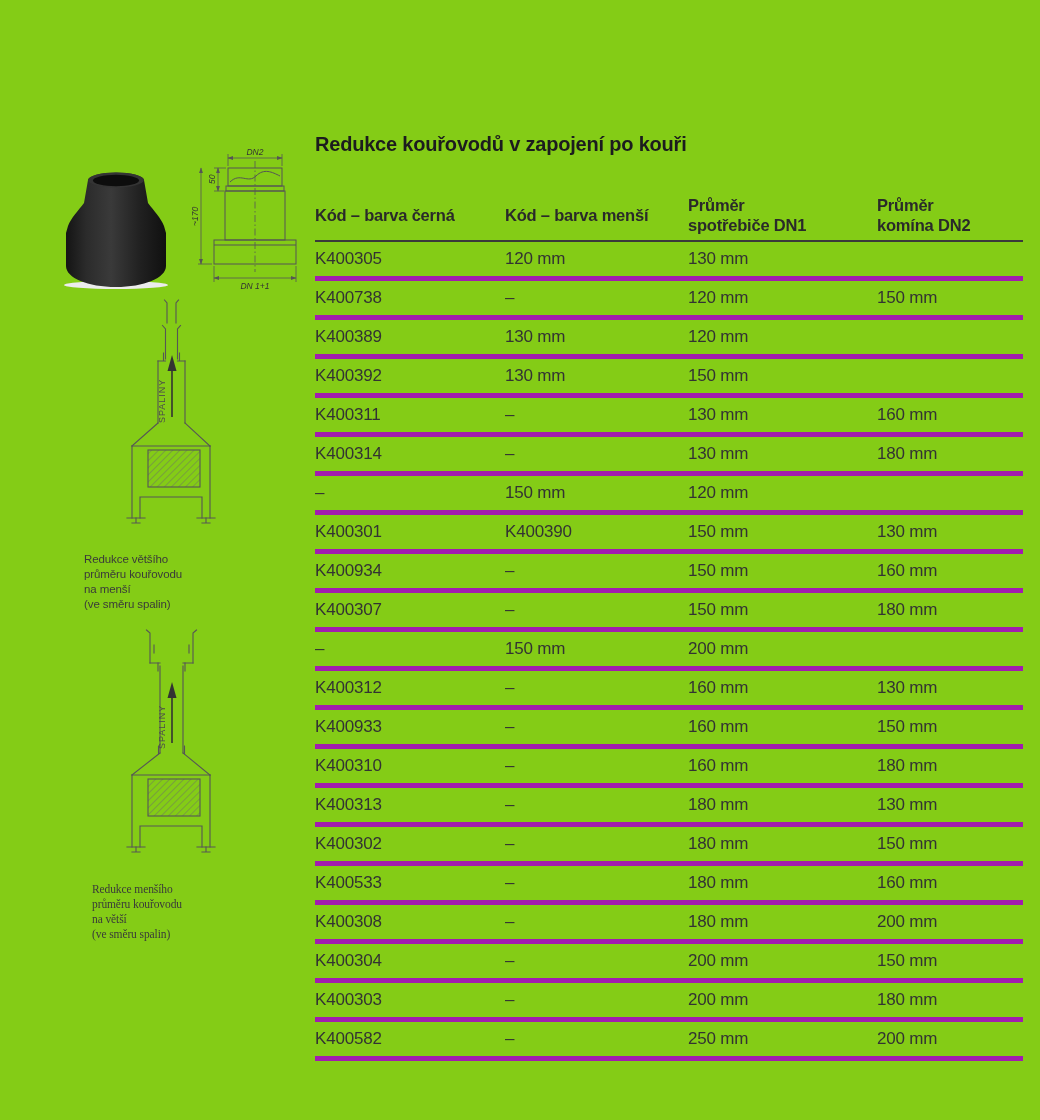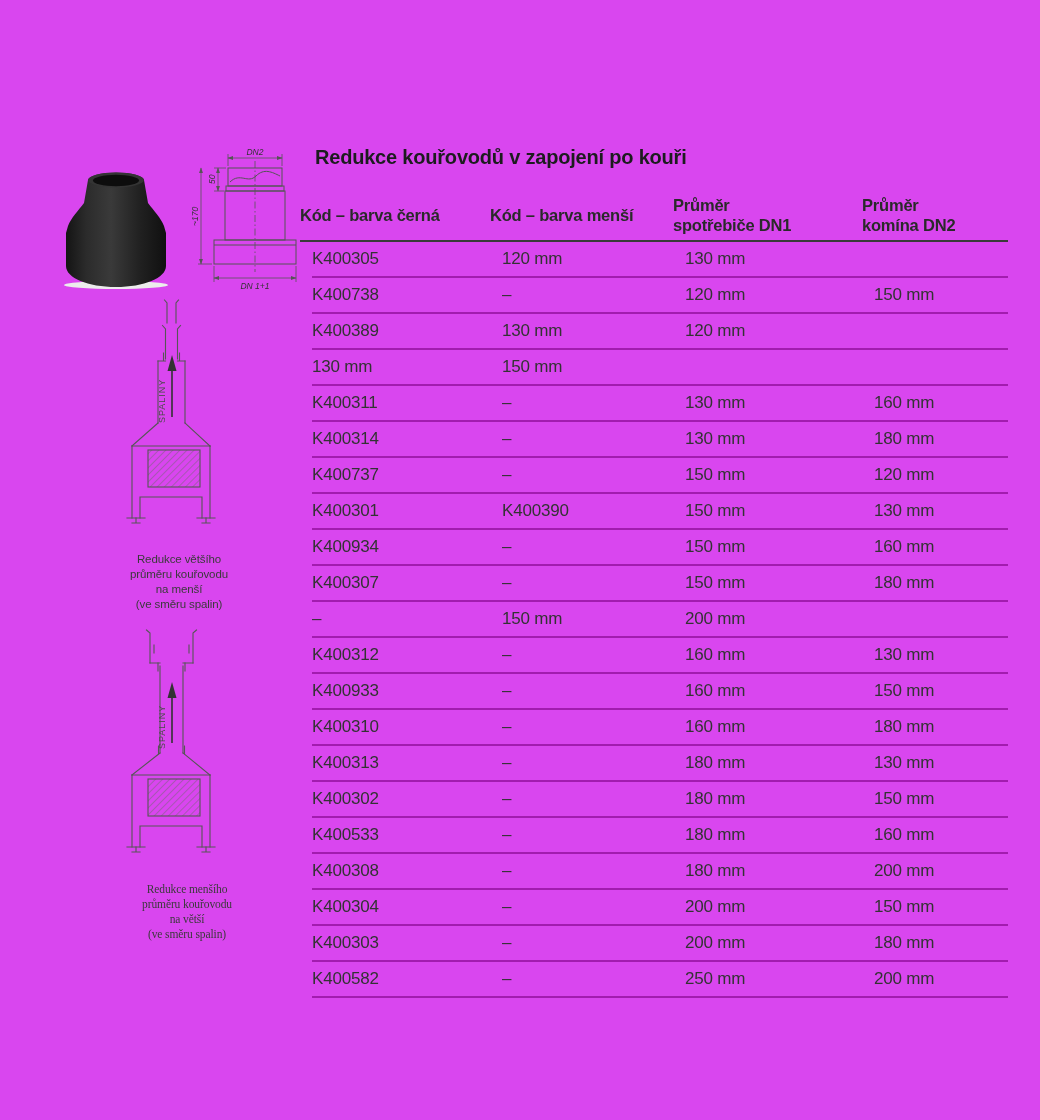--- a/index.html
+++ b/index.html
@@ -1,44 +1,44 @@
 <!DOCTYPE html>
 <html><head>
 <meta charset="utf-8">
 <style>
   html,body{margin:0;padding:0;background:#ffffff;}
   .canvas{
-    position:relative;width:1040px;height:1120px;background:#d946ef;overflow:hidden;
+    position:relative;width:1040px;height:1120px;background:#84cc16;overflow:hidden;
     font-family:"Liberation Sans", sans-serif;color:#2f2f2f;
   }
   
   .abs{position:absolute;}
   .caption{
-    position:absolute;width:190px;text-align:center;
+    position:absolute;width:190px;text-align:left;
     font-size:11.5px;line-height:15px;color:#3a3a3a;letter-spacing:-0.1px;
   }
   .caption span{display:block;}
   
   .title{
-    position:absolute;left:315px;top:146px;
+    position:absolute;left:315px;top:133px;
     font-size:20px;font-weight:bold;color:#1c1c1e;letter-spacing:-0.2px;white-space:nowrap;
   }
   
-  .table{position:absolute;left:300px;top:190px;width:708px;}
+  .table{position:absolute;left:315px;top:190px;width:708px;}
   .thead{
     display:grid;grid-template-columns:190px 183px 189px 146px;
     border-bottom:2px solid #3a3a3a;height:50px;
   }
   .th{
     display:flex;flex-direction:column;justify-content:center;
     font-size:16.5px;font-weight:700;color:#2a2a2a;line-height:20px;letter-spacing:-0.2px;
   }
   .tr{
     display:grid;grid-template-columns:190px 183px 189px 146px;
-    height:34px;border-bottom:2px solid #a21caf;margin-left:12px;
+    height:34px;border-bottom:5px solid #a21caf;
   }
   .td{
     font-size:17px;line-height:33px;color:#333333;letter-spacing:-0.2px;white-space:nowrap;
   }
   svg text{font-family:"Liberation Sans", sans-serif;}
   .dimtxt{font-size:8.5px;font-style:italic;fill:#333;}
   .flowtxt{font-size:9px;letter-spacing:1px;fill:#4a4a4a;}
 </style>
 </head>
 <body>
@@ -197,37 +197,37 @@
         <div class="td">–</div>
         <div class="td">120 mm</div>
         <div class="td">150 mm</div>
       </div>
     <div class="tr">
         <div class="td">K400389</div>
         <div class="td">130 mm</div>
         <div class="td">120 mm</div>
       </div>
     <div class="tr">
+        <div class="td">K400392</div>
         <div class="td">130 mm</div>
         <div class="td">150 mm</div>
       </div>
     <div class="tr">
         <div class="td">K400311</div>
         <div class="td">–</div>
         <div class="td">130 mm</div>
         <div class="td">160 mm</div>
       </div>
     <div class="tr">
         <div class="td">K400314</div>
         <div class="td">–</div>
         <div class="td">130 mm</div>
         <div class="td">180 mm</div>
       </div>
     <div class="tr">
-        <div class="td">K400737</div>
         <div class="td">–</div>
         <div class="td">150 mm</div>
         <div class="td">120 mm</div>
       </div>
     <div class="tr">
         <div class="td">K400301</div>
         <div class="td">K400390</div>
         <div class="td">150 mm</div>
         <div class="td">130 mm</div>
       </div>

